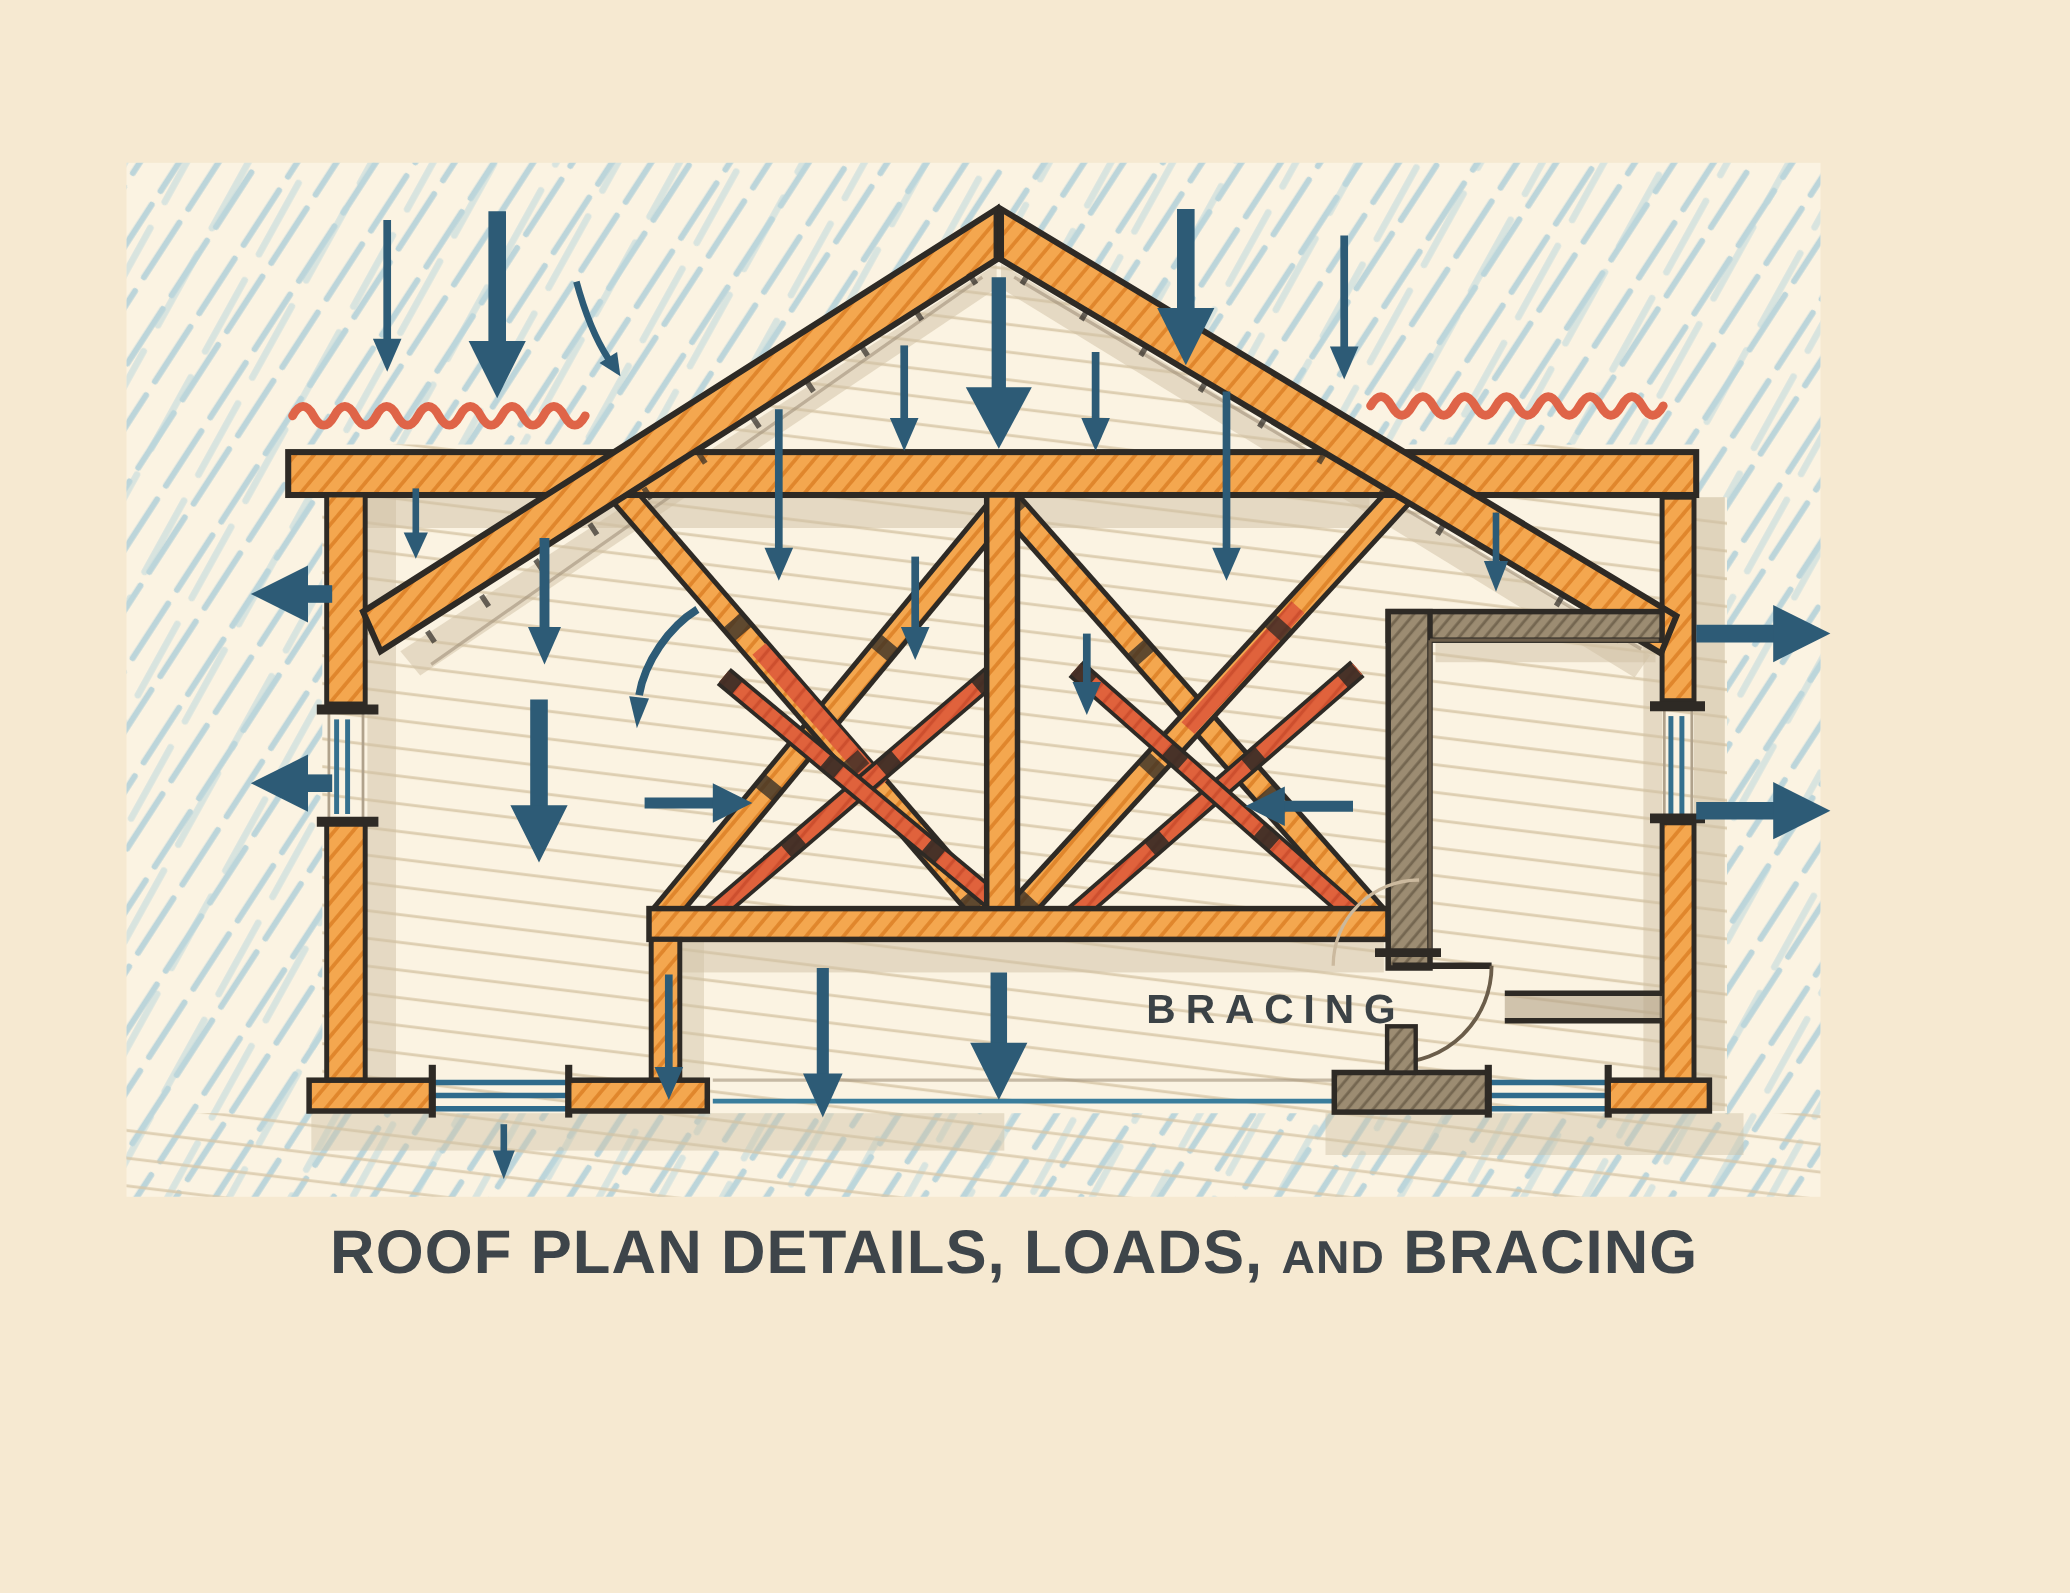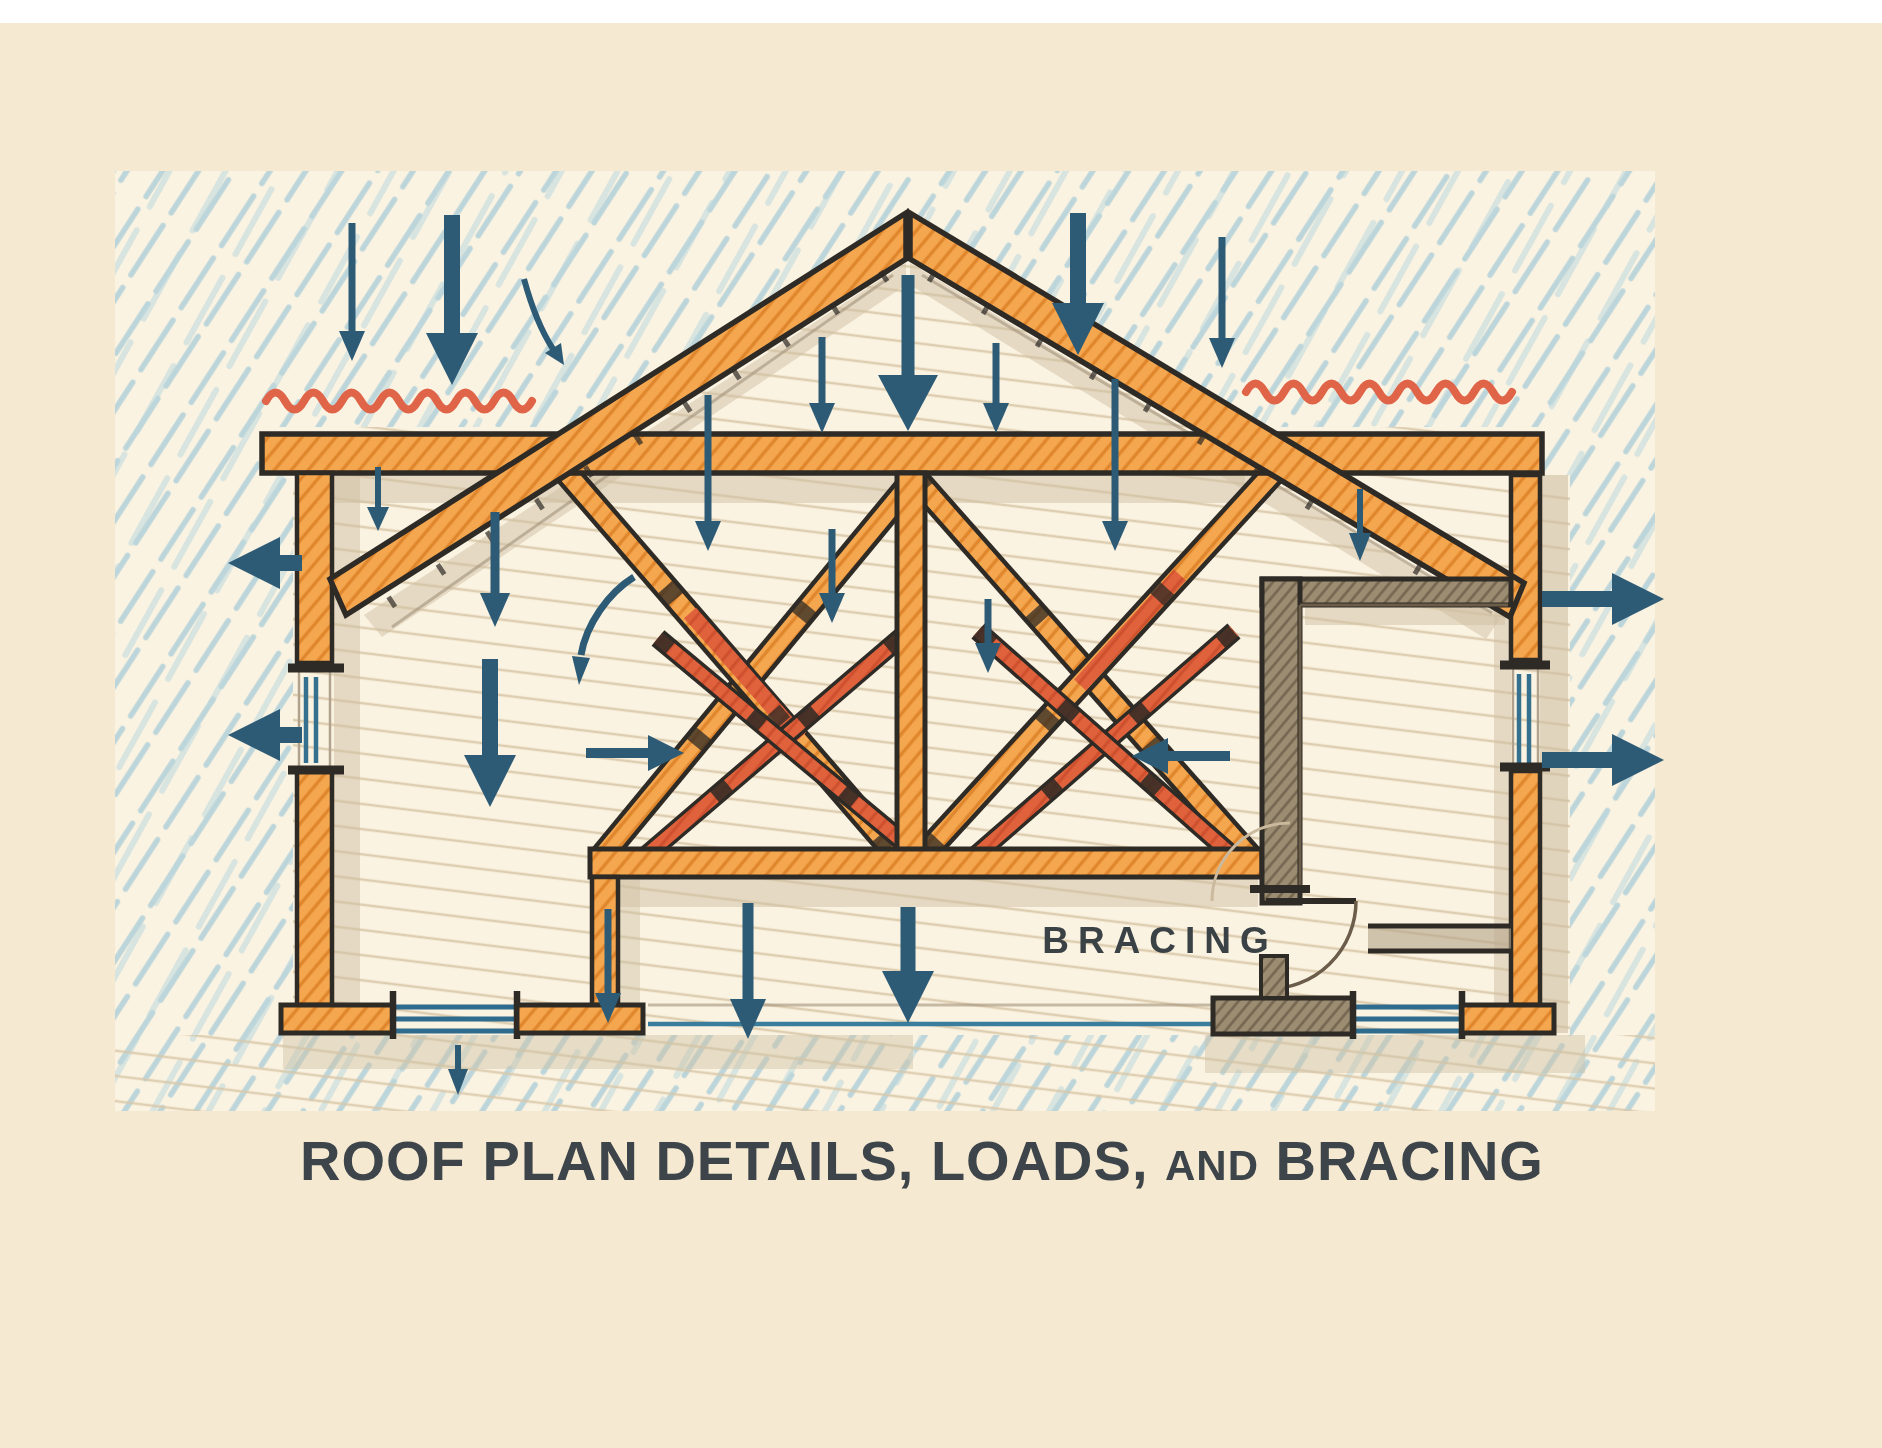--- a/index.html
+++ b/index.html
@@ -1,18 +1,18 @@
 <!DOCTYPE html>
 <html><head>
 <meta charset="utf-8">
 <style>
   html,body{margin:0;padding:0;}
   body{width:1882px;height:1448px;overflow:hidden;
        font-family:"Liberation Sans", sans-serif;}
-  #stage{position:relative;width:1882px;height:1204px;background:#f6e9d1;margin-top:23px;}
+  #stage{position:relative;width:1882px;height:1204px;background:#f6e9d1;}
   svg{position:absolute;left:0;top:0;display:block;}
   text{font-family:"Liberation Sans", sans-serif;}
   .arrow line{stroke:#2d5b76;}
   .arrow polygon{fill:#2d5b76;stroke:none;}
   .arrow path{stroke:#2d5b76;fill:none;}
 </style>
 </head>
 <body>
 
 <div id="stage">

